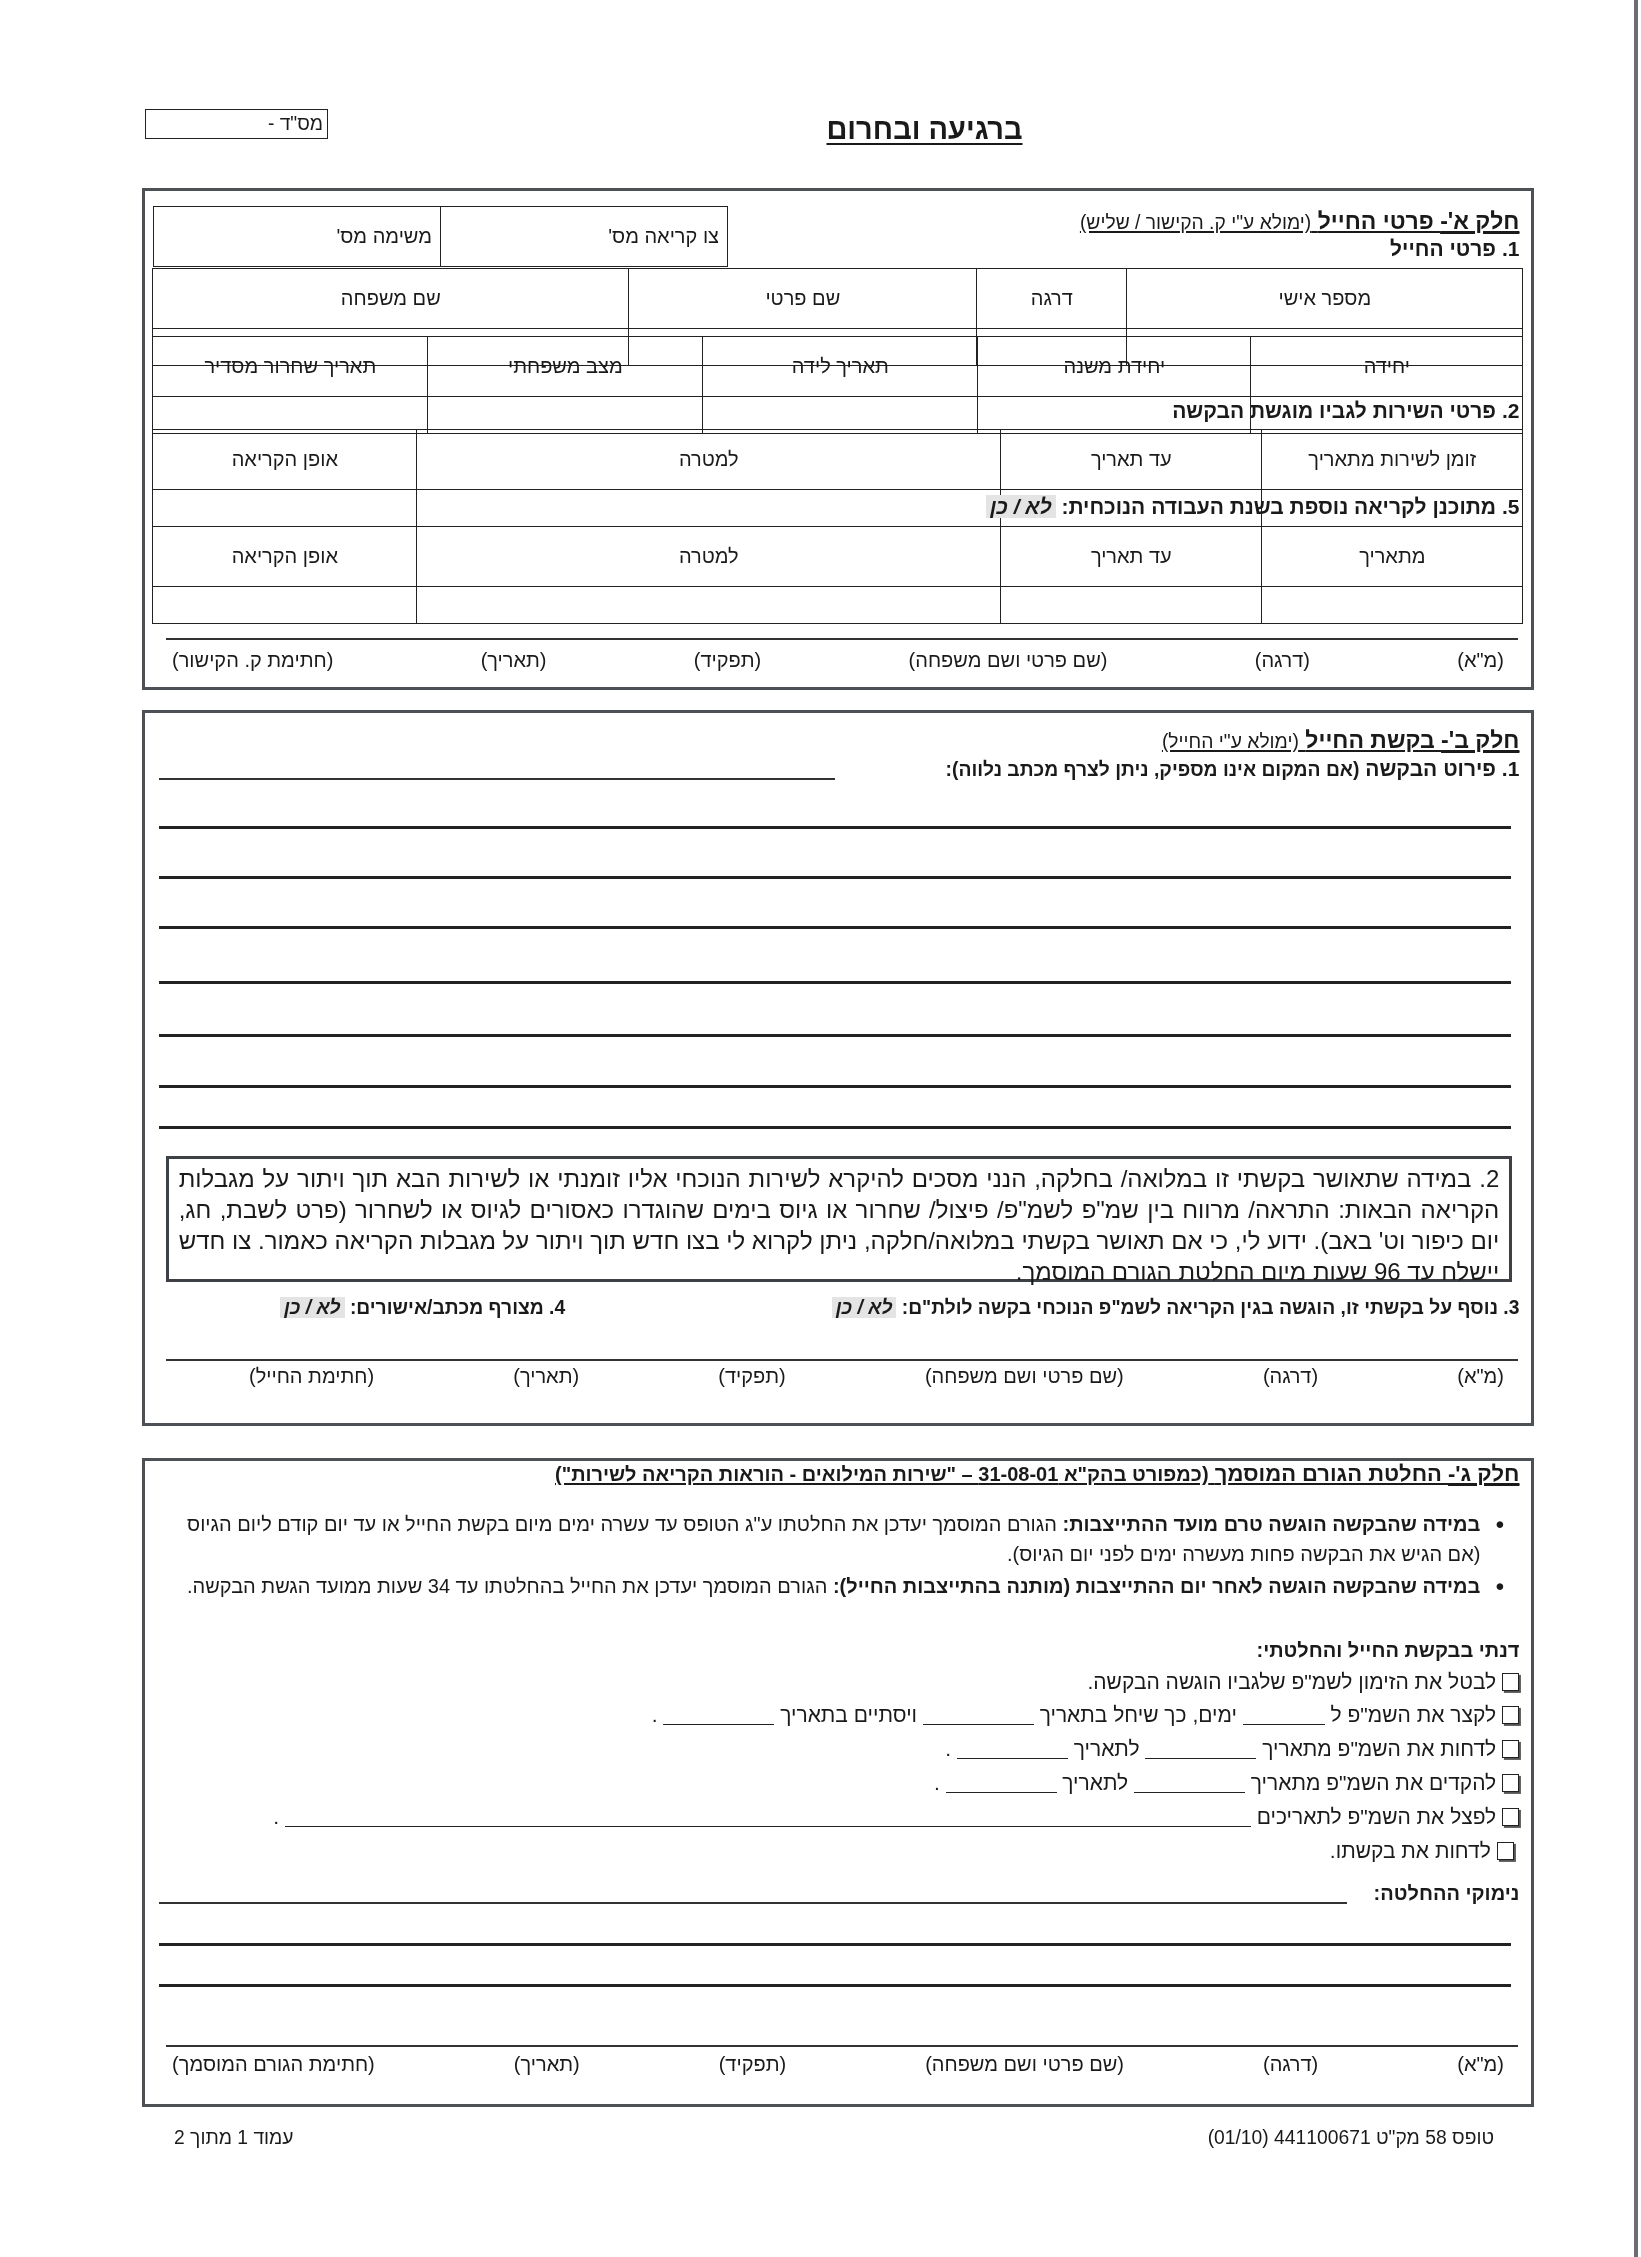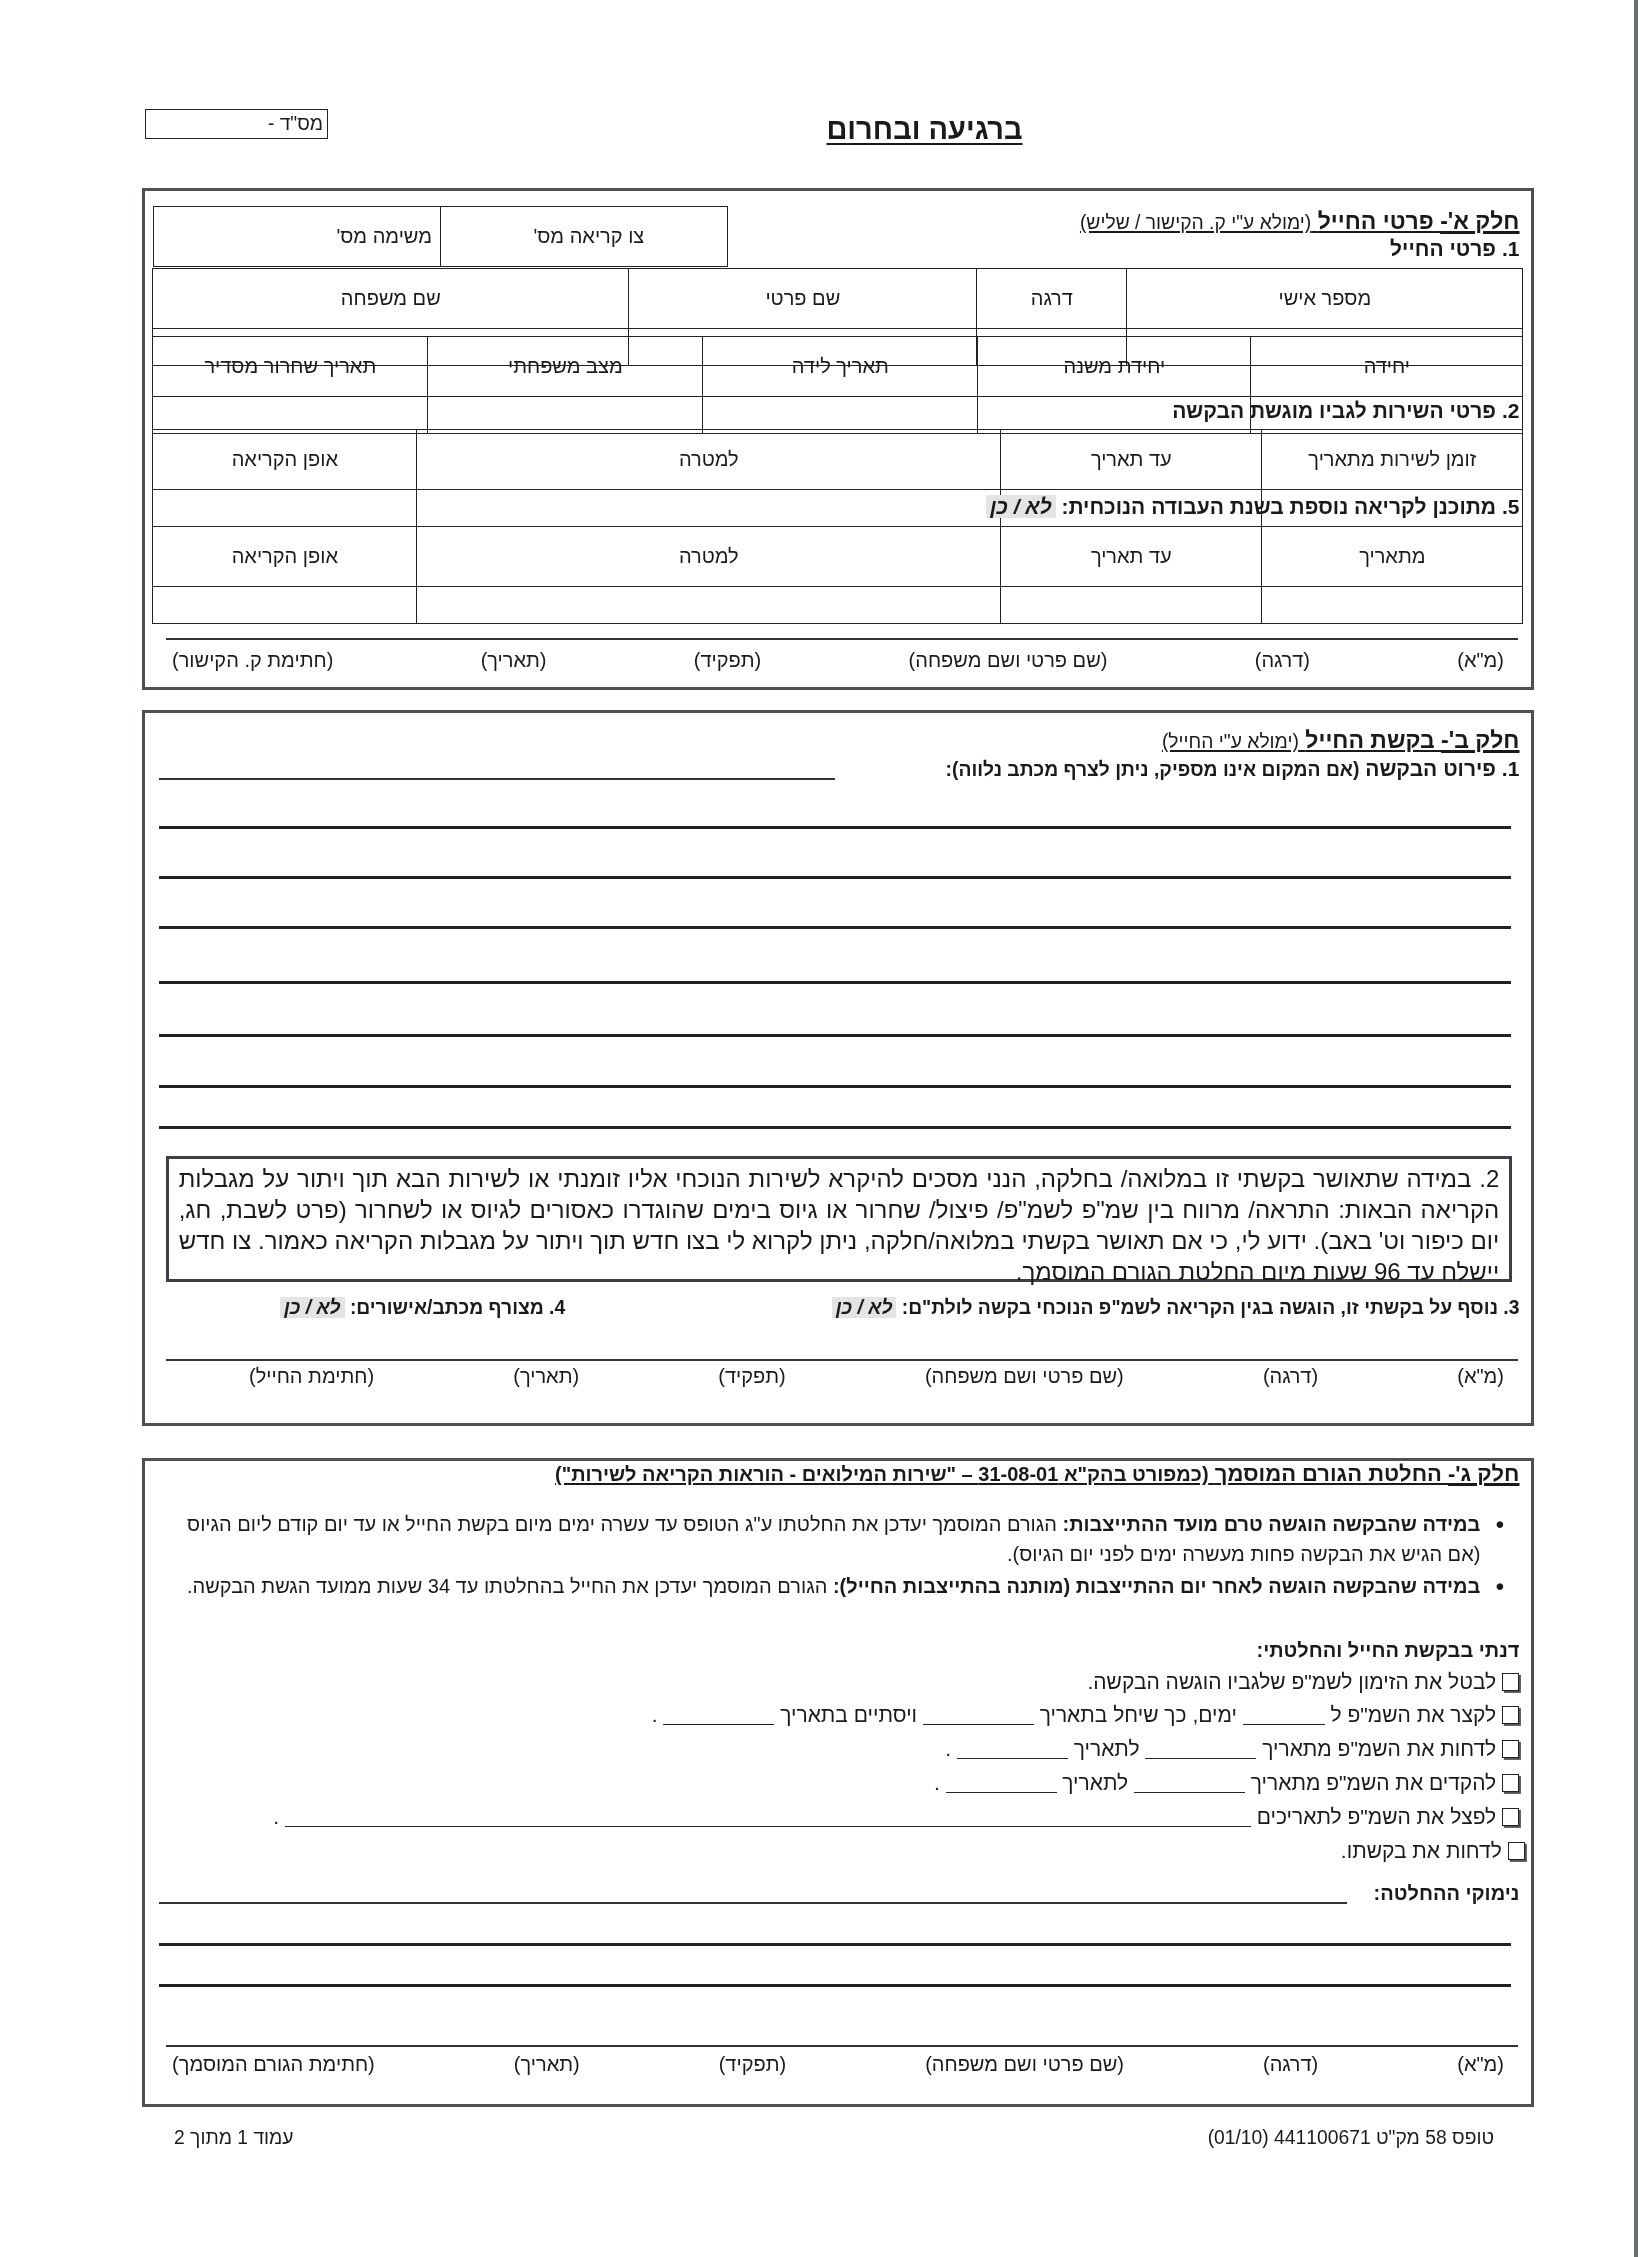--- a/index.html
+++ b/index.html
@@ -63,21 +63,21 @@
 </div>
 
 <div class="section sec-a">
   <div class="abs hdr" style="right:11.6px; top:17.4px;">
     <u>חלק א'-</u><span> פרטי החייל</span>
     <span class="note">(ימולא ע"י ק. הקישור / שליש)</span>
   </div>
   <table class="grid" style="left:7.7px; top:14.5px; width:574px;">
     <tbody>
         <tr>
-      <td style="width:287px; height:37px; text-align:center; padding-right:7.7px;"><span>צו קריאה מס'</span></td>
+      <td style="width:287px; height:37px; text-align:right; padding-right:7.7px;"><span>צו קריאה מס'</span></td>
       <td style="width:287px; text-align:right; padding-right:7.7px;"><span>משימה מס'</span></td>
     </tr>
   </tbody>
     </table>
   <div class="abs sub" style="right:11.6px; top:46px;">1. פרטי החייל</div>
 
   <table class="grid" style="right:7.7px; top:77px; width:1371px;">
     <tbody>
         <tr>
       <td style="width:396px;">מספר אישי</td>
@@ -313,21 +313,21 @@
     <span>לתאריך</span>
     <span class="blank" style="width:111px;"></span>
     <span>.</span>
   </div>
   <div class="check-row" style="right:11.6px; top:344px;">
     <span class="chk"></span>
     <span>לפצל את השמ"פ לתאריכים</span>
     <span class="blank" style="width:966px;"></span>
     <span>.</span>
   </div>
-  <div class="check-row" style="right:6px; top:378px;">
+  <div class="check-row" style="right:17px; top:378px;">
     <span class="chk"></span>
     <span>לדחות את בקשתו.</span>
   </div>
 
   <div class="abs" style="right:11.6px; top:421px; font-size:20px;">נימוקי ההחלטה:</div>
   <div class="thin-rule" style="left:13.5px; top:441px; width:1188px;"></div>
   <div class="rule" style="left:13.5px; top:482px; width:1352px;"></div>
   <div class="rule" style="left:13.5px; top:523px; width:1352px;"></div>
 
   <div class="thin-rule" style="right:13.5px; top:584px; width:1352px;"></div>

